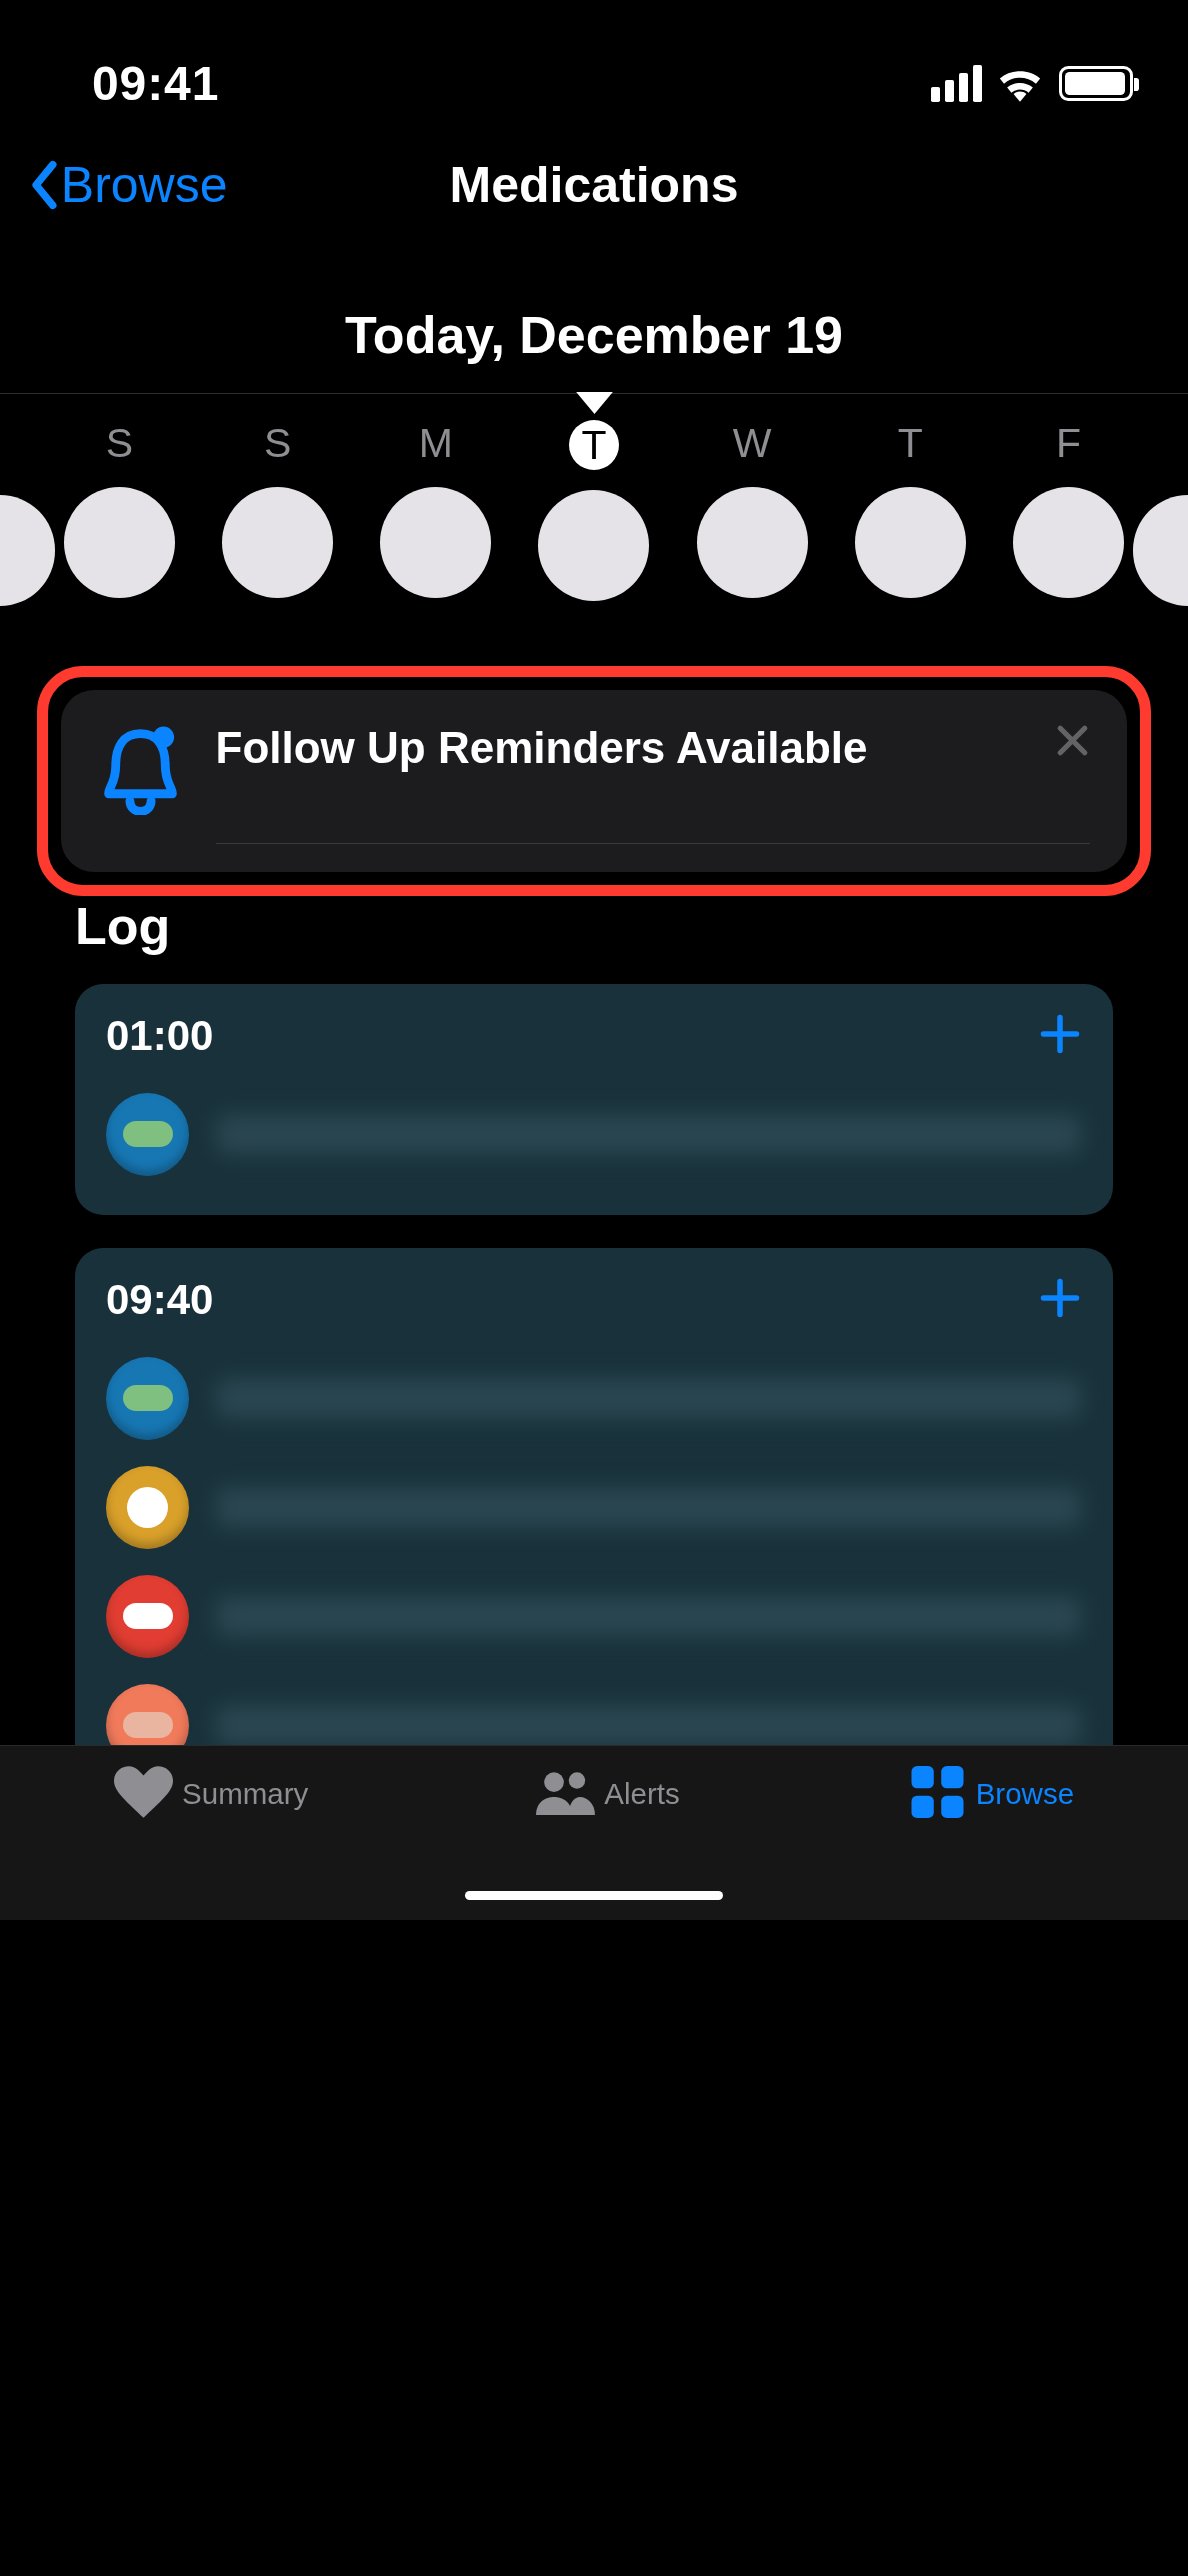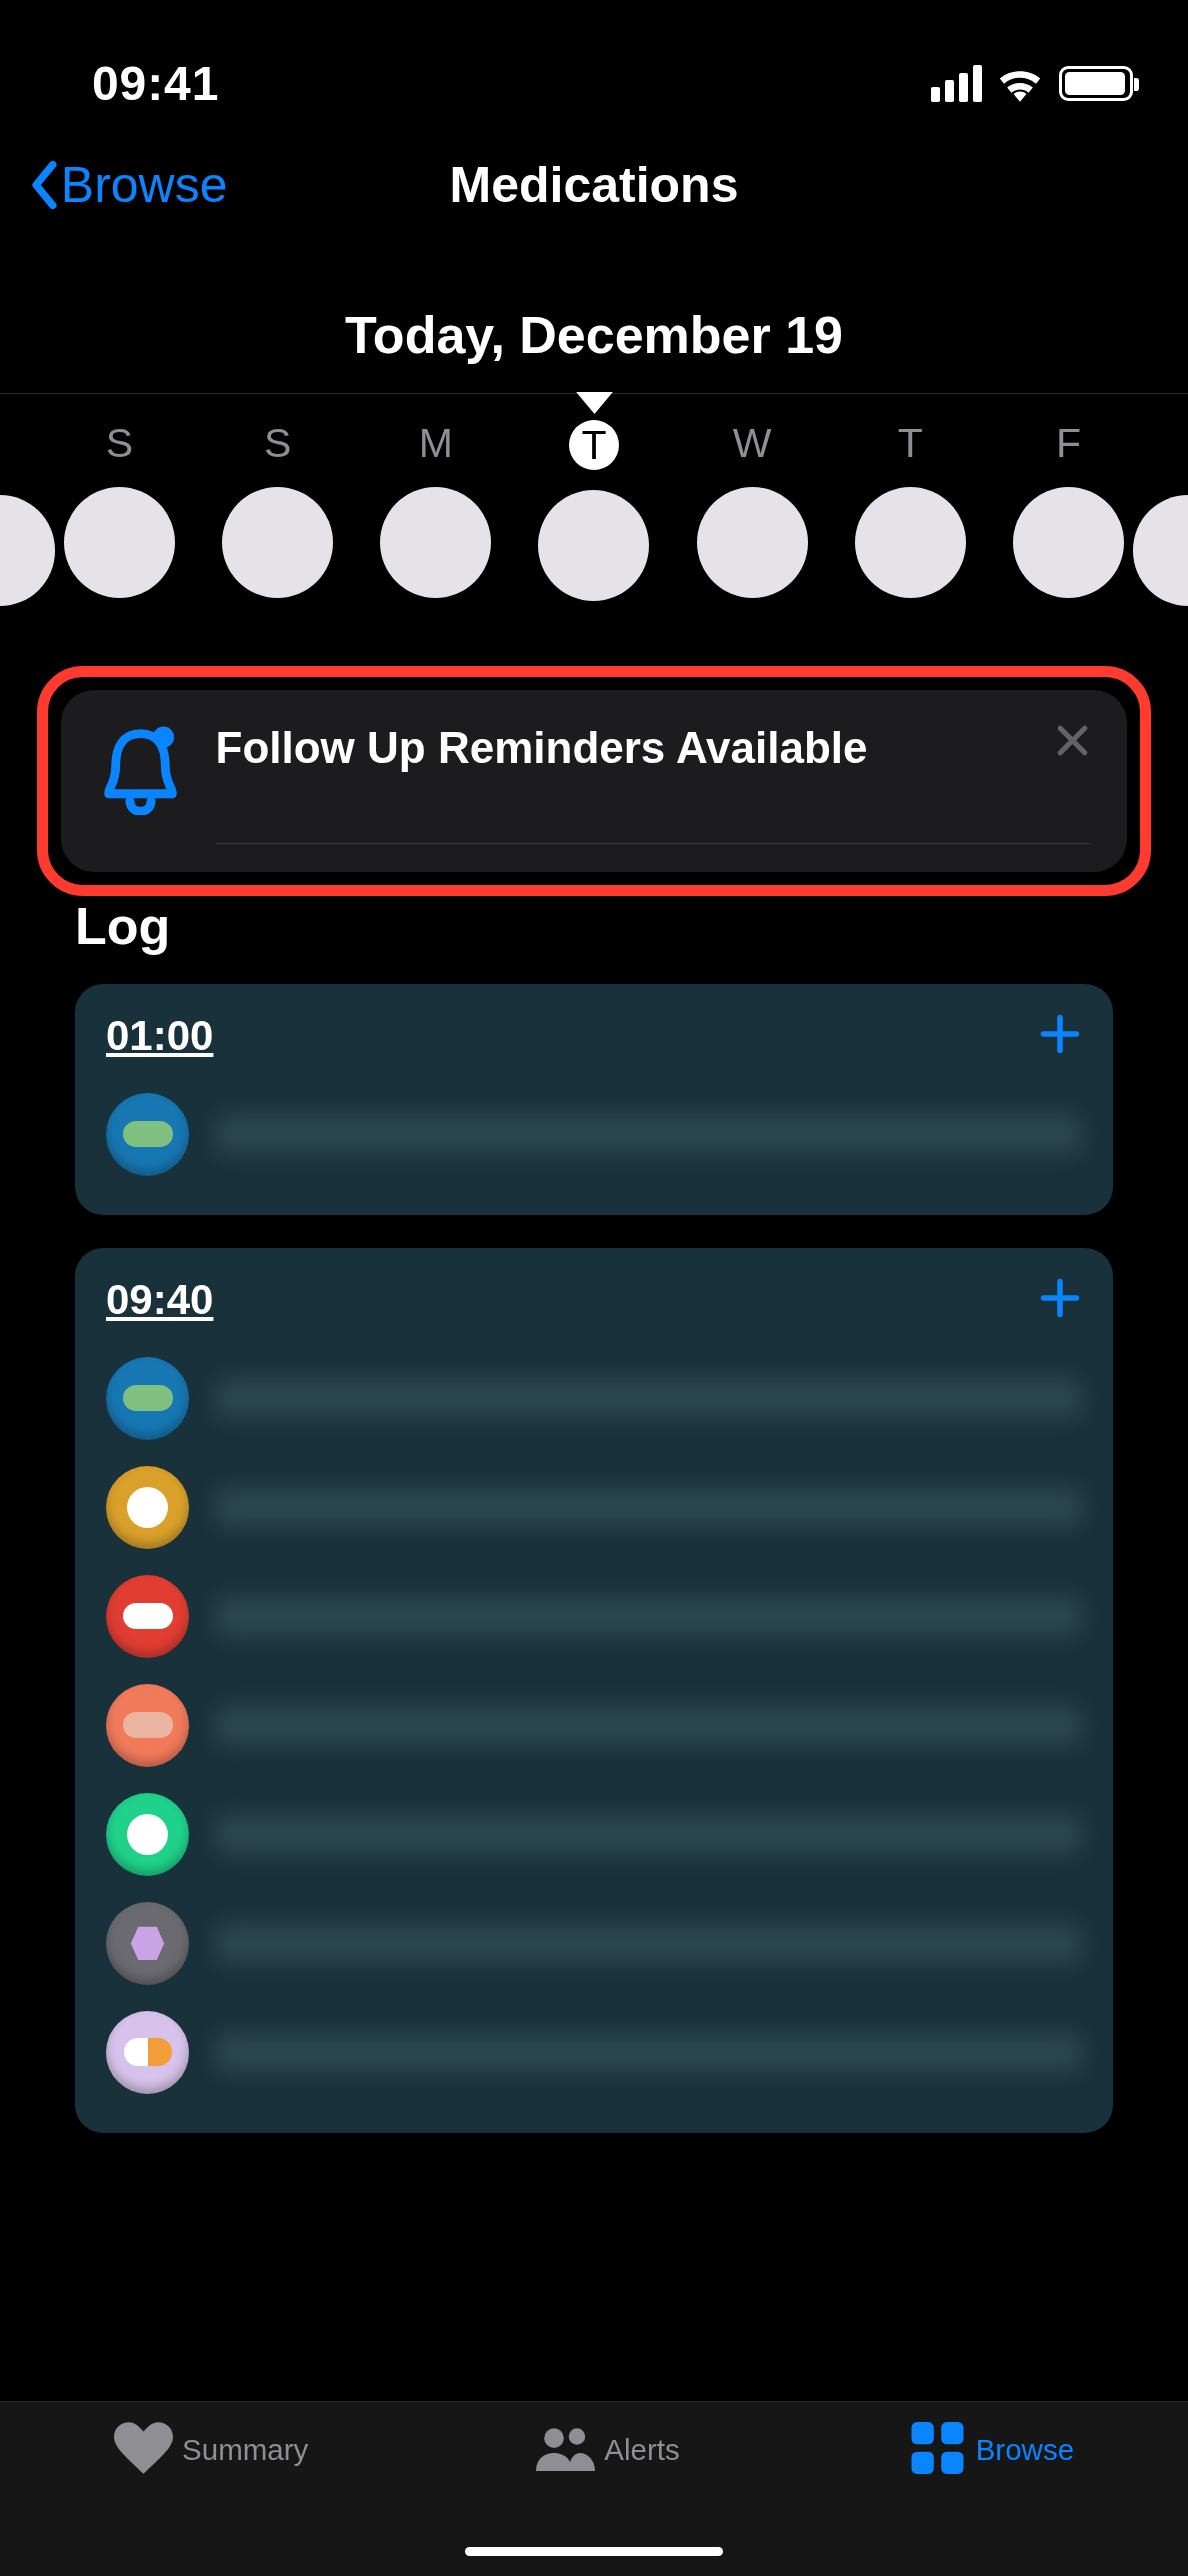--- a/index.html
+++ b/index.html
@@ -1,17 +1,17 @@
 <!DOCTYPE html>
 <html style="font-size:14.7px"><head>
 <meta charset="utf-8">
 <style>
   * { box-sizing: border-box; margin: 0; padding: 0; }
   html, body { width: 1188px; height: 2576px; background: #000; color: #fff; font-family: -apple-system, "SF Pro Text", "Helvetica Neue", Arial, sans-serif; overflow: hidden; }
-  .screen { width: 1188px; height: 2576px; position: relative; background: #000; display: flex; flex-direction: column; }
+  .screen { width: 1188px; height: 1920px; position: relative; background: #000; display: flex; flex-direction: column; }
 
   
   .status-bar { height: 111px; display: flex; align-items: center; justify-content: space-between; padding: 0 55px 0 92px; margin-top: 28px; }
   .status-time { font-size: 48px; font-weight: 600; letter-spacing: 0.9px; }
   .status-right { display: flex; align-items: center; gap: 16.6px; }
   .signal-bars { display: flex; align-items: flex-end; gap: 4.6px; }
   .signal-bars span { width: 9.2px; background: #fff; border-radius: 1.8px; }
   .signal-bars span:nth-child(1){height:14.7px;} .signal-bars span:nth-child(2){height:22px;} .signal-bars span:nth-child(3){height:29.5px;} .signal-bars span:nth-child(4){height:37px;}
   .wifi-icon svg { width: 44px; height: 37px; display:block; }
   .battery { width: 74px; height: 35px; border: 3.7px solid #fff; border-radius: 9.2px; position: relative; }
@@ -52,21 +52,21 @@
   .notif-close { position:absolute; right:0; top:0; color:#636366; }
   .notif-close svg { width:35px; height:35px; }
   .notif-divider { height:0.9px; background:#3a3a3c; margin:28px 0 0 122px; }
   .notif-action { margin-left:122px; margin-top:24px; color:#0a84ff; font-size:44px; font-weight:600; }
 
   
   .log-section { padding:0 75px; flex:1; overflow:hidden; }
   .log-title { font-size:52px; font-weight:700; margin-bottom:28px; }
   .log-card { background:#18313a; border-radius:28px; padding:28px 31px 26px 31px; margin-bottom:33px; }
   .log-card-head { display:flex; justify-content:space-between; align-items:center; margin-bottom:20px; }
-  .log-time { font-size:42px; font-weight:600;text-decoration:underline; }
+  .log-time { font-size:42px; font-weight:600; }
   .log-add { color:#0a84ff; }
   .log-add svg { width:44px; height:44px; }
   .med-row { display:flex; align-items:center; gap:26px; padding:13px 0; }
   .med-icon { width:83px; height:83px; border-radius:50%; display:flex; align-items:center; justify-content:center; flex:0 0 83px; box-shadow:inset 0 -5.5px 9.2px rgba(0,0,0,0.25); }
   .med-text { flex:1; height:41px; border-radius:9.2px; background:#375560; filter:blur(11px); opacity:0.6; }
   .pill-shape { width:50px; height:26px; border-radius:13px; }
   .round-shape { width:41px; height:41px; border-radius:50%; }
   .hex-shape { width:37px; height:37px; background:#c9a3e6; clip-path:polygon(25% 5%,75% 5%,95% 50%,75% 95%,25% 95%,5% 50%); }
   .half-pill { width:48px; height:28px; border-radius:14px; background:linear-gradient(90deg,#fff 50%,#f39c3a 50%); }
 

